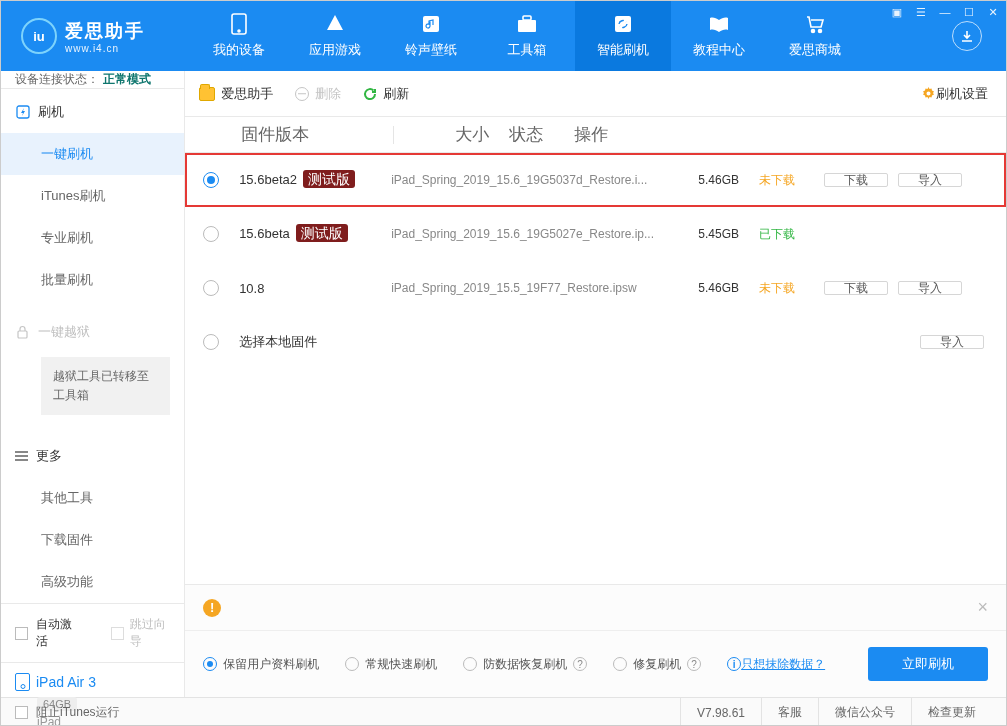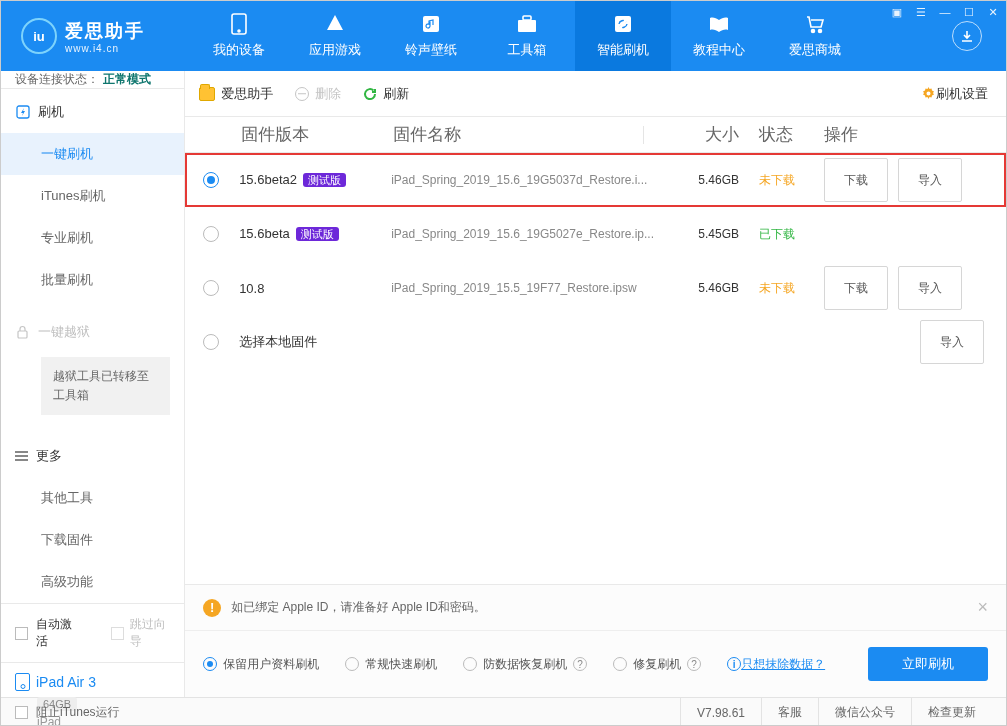--- a/index.html
+++ b/index.html
@@ -76,26 +76,26 @@
   .col-ops{width:160px;}
   .sep { width:1px; background:#e5e5e5; height:18px; margin-right:10px;}
   
   .row { height:54px; display:flex; align-items:center; padding:0 22px 0 18px; font-size:12px;}
   .row.highlight { position:relative; }
   .row.highlight::after{content:"";position:absolute;inset:0;border:2.5px solid #e53935;pointer-events:none;}
   .radio { width:16px;height:16px;border:1.5px solid #bbb;border-radius:50%;margin-right:20px; flex-shrink:0; display:flex;align-items:center;justify-content:center; cursor:pointer;}
   .radio.checked{border-color:#1b8bf2;}
   .radio.checked::after{content:"";width:8px;height:8px;background:#1b8bf2;border-radius:50%;}
   .ver-text{color:#333;font-size:13px;}
-  .badge { background:#6d28d9; color:#fff; border-radius:3px; padding:1px 5px; font-size:11px; margin-left:6px;}
+  .badge { background:#7f1d1d; color:#fff; border-radius:3px; padding:1px 5px; font-size:14px; margin-left:6px;}
   .fname{color:#888;}
   .status-orange{color:#f5a623;}
   .status-green{color:#32b643;}
   .ops{display:flex;gap:10px;}
-  .btn{width:64px;height:44px;border:1px solid #d6d6d6;background:#fff;border-radius:2px;display:flex;align-items:center;justify-content:center;cursor:pointer;font-size:12px;color:#555;}
+  .btn{width:64px;height:14px;border:1px solid #d6d6d6;background:#fff;border-radius:2px;display:flex;align-items:center;justify-content:center;cursor:pointer;font-size:12px;color:#555;}
   
   
   .lower-panel { margin-top:auto; border-top:1px solid #e9e9e9; background:#fcfcfc;}
   .notice { display:flex; align-items:center; gap:10px; padding:12px 18px; border-bottom:1px solid #eee;}
   .notice-icon{width:18px;height:18px;border-radius:50%;background:#f5a623;color:#fff;display:flex;align-items:center;justify-content:center;font-weight:bold;font-size:13px;}
   .notice-text{color:#666;font-size:12px;}
   .notice-close{margin-left:auto;color:#bbb;font-size:18px;cursor:pointer;}
   .modes { display:flex; align-items:center; padding:16px 18px; gap:26px;}
   .mode-opt{display:flex;align-items:center;gap:6px;cursor:pointer;font-size:12px;color:#555;}
   .radio-s{width:14px;height:14px;border:1.5px solid #bbb;border-radius:50%;display:flex;align-items:center;justify-content:center;}
@@ -289,21 +289,20 @@
       <div class="tb-settings">
         <span class="tb-gear"><svg width="15" height="15" viewBox="0 0 15 15">
               <path d="M7.5 9.5a2 2 0 1 0 0-4 2 2 0 0 0 0 4zM7.5 1l1 2 2-.5.5 2 2 1-1 1.5 1 1.5-2 1-.5 2-2-.5-1 2-1-2-2 .5-.5-2-2-1 1-1.5-1-1.5 2-1 .5-2 2 .5z"></path>
             </svg></span>
         <span>刷机设置</span>
       </div>
     </div>
 
     <div class="list-header">
       <div class="col-version">固件版本</div>
-      <div class="col-name">固件名称</div>
       <div class="sep"></div>
       <div class="col-size">大小</div>
       <div class="col-status">状态</div>
       <div class="col-ops">操作</div>
     </div>
 
     <div id="rows-container">
         <div class="row highlight">
           <span class="radio checked"></span>
           <div class="col-version"><span class="ver-text">15.6beta2</span><span class="badge">测试版</span></div>
@@ -342,21 +341,20 @@
           <div class="col-status "></div>
           <div class="col-ops ops" style="justify-content: flex-end;">
             <div class="btn">导入</div>
           </div>
         </div>
       </div>
 
     <div class="lower-panel">
       <div class="notice">
         <span class="notice-icon">!</span>
-        <span class="notice-text">如已绑定 Apple ID，请准备好 Apple ID和密码。</span>
         <span class="notice-close">×</span>
       </div>
       <div class="modes">
         <div class="mode-opt">
           <span class="radio-s checked"></span>
           <span>保留用户资料刷机</span>
         </div>
         <div class="mode-opt">
           <span class="radio-s"></span>
           <span>常规快速刷机</span>

